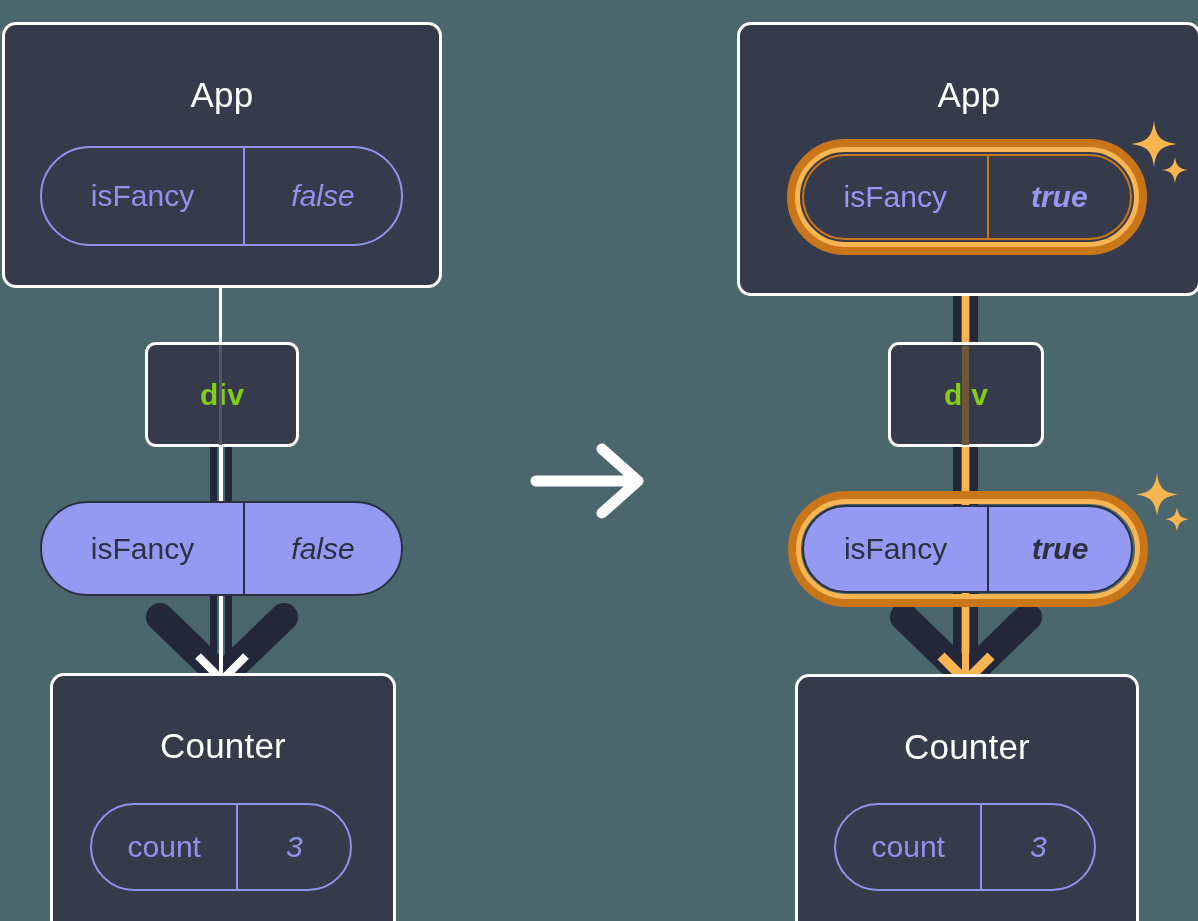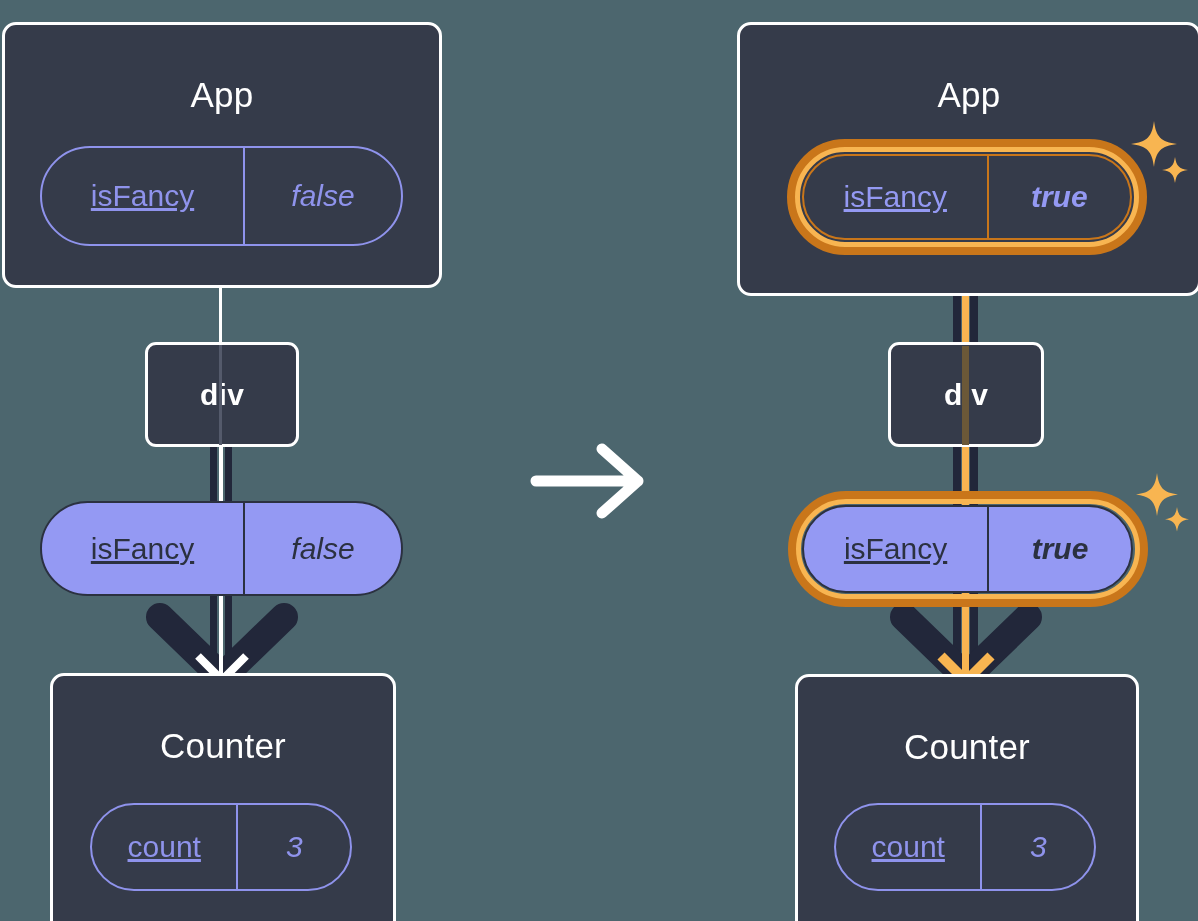--- a/index.html
+++ b/index.html
@@ -27,38 +27,38 @@
     color:#ffffff;
     font-size:35px;
     font-weight:400;
     letter-spacing:0.2px;
   }
   .div-node{
     border-radius:11px;
     display:flex;align-items:center;justify-content:center;
   }
   .div-label{
-    color:#ffffff;font-size:30px;font-weight:700;letter-spacing:0.3px;
+    color:#84cc16;font-size:30px;font-weight:700;letter-spacing:0.3px;
   }
 
   
   .pill{
     position:absolute;
     box-sizing:border-box;
     display:flex;
     align-items:stretch;
     border-radius:999px;
     z-index:8;
   }
   .pill .seg{
     display:flex;align-items:center;justify-content:center;
     box-sizing:border-box;
     font-size:30px;
   }
-  .pill .seg.k{flex:0 0 56%;text-decoration:underline;}
+  .pill .seg.k{flex:0 0 56%;}
   .pill .seg.v{flex:1 1 auto;font-style:italic;}
 
   
   .pill-outline{
     border:2px solid #8f93ec;
     background:transparent;
   }
   .pill-outline .seg{color:#8f93ec;}
   .pill-outline .seg.v{border-left:2px solid #8f93ec;}
 

